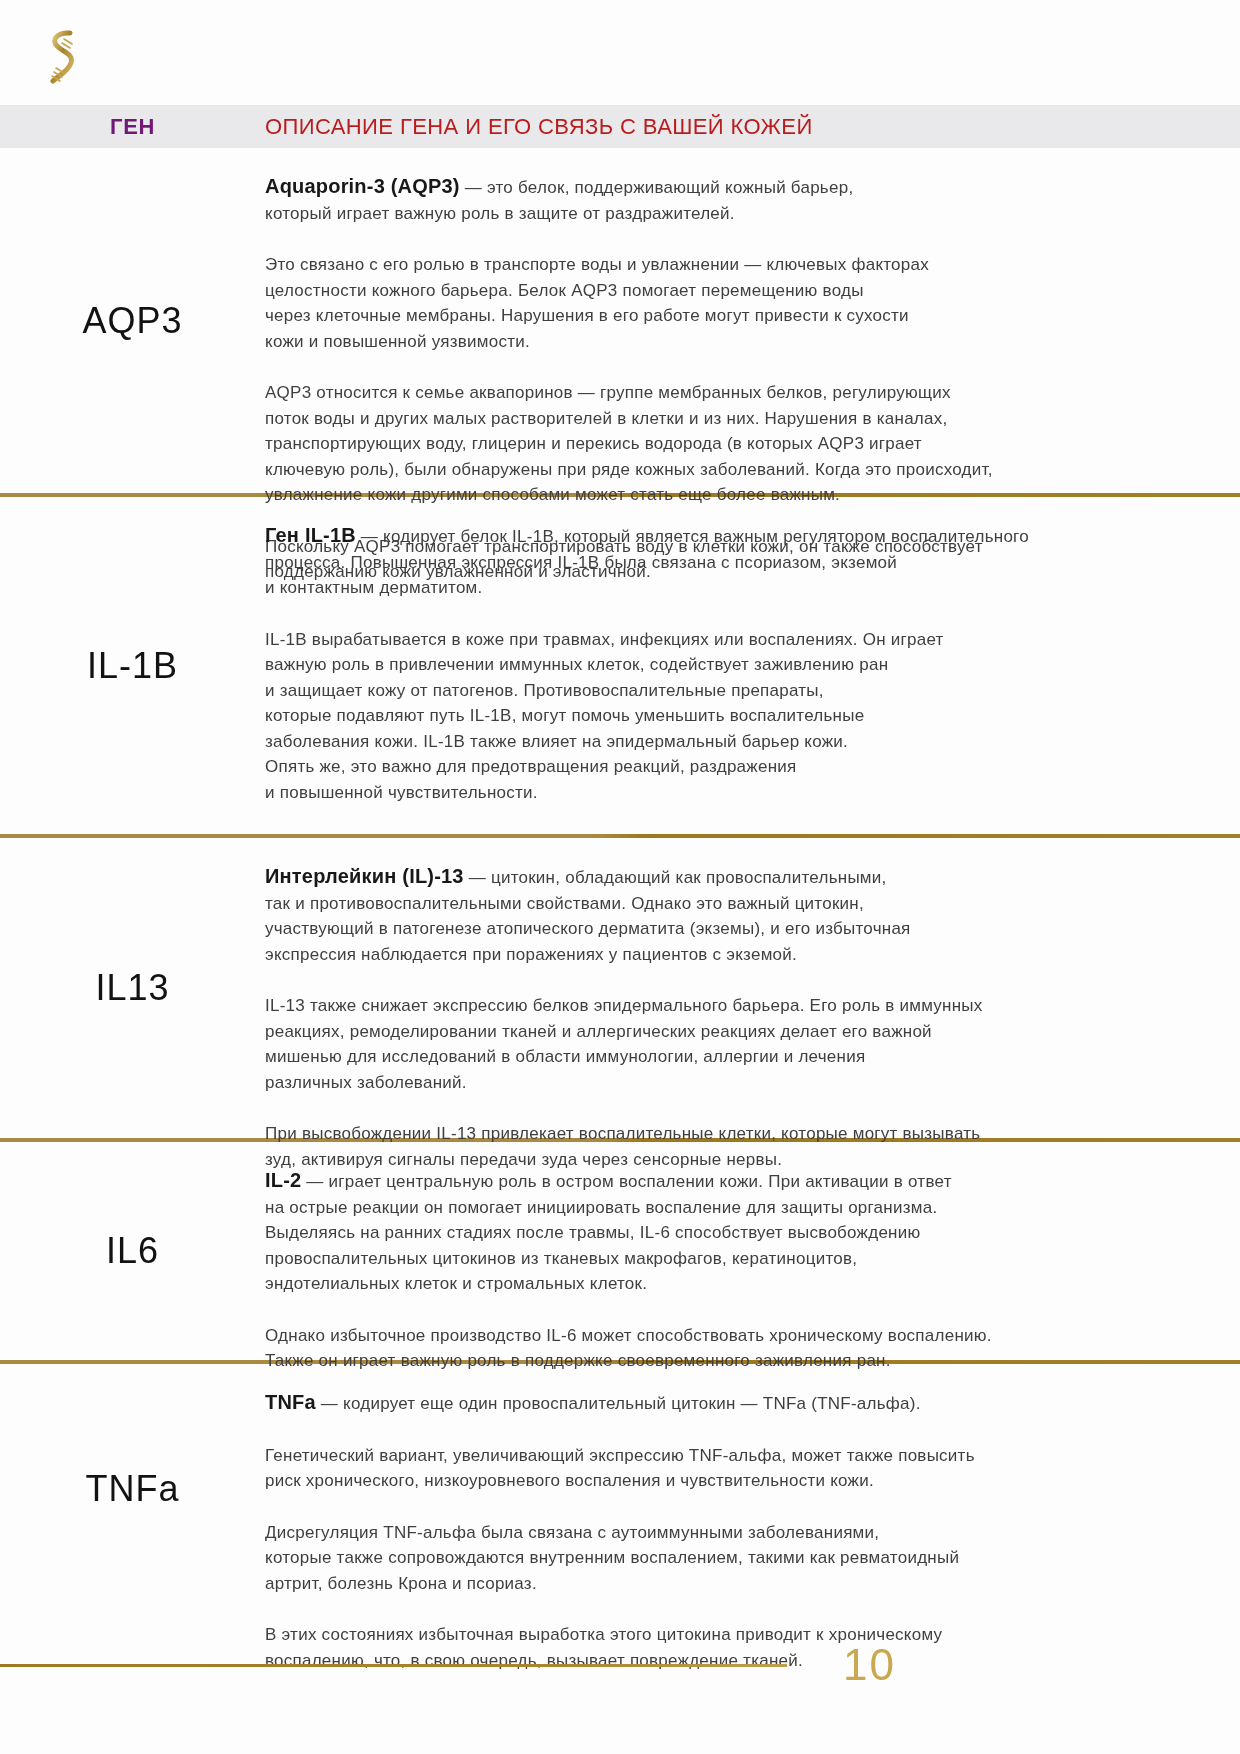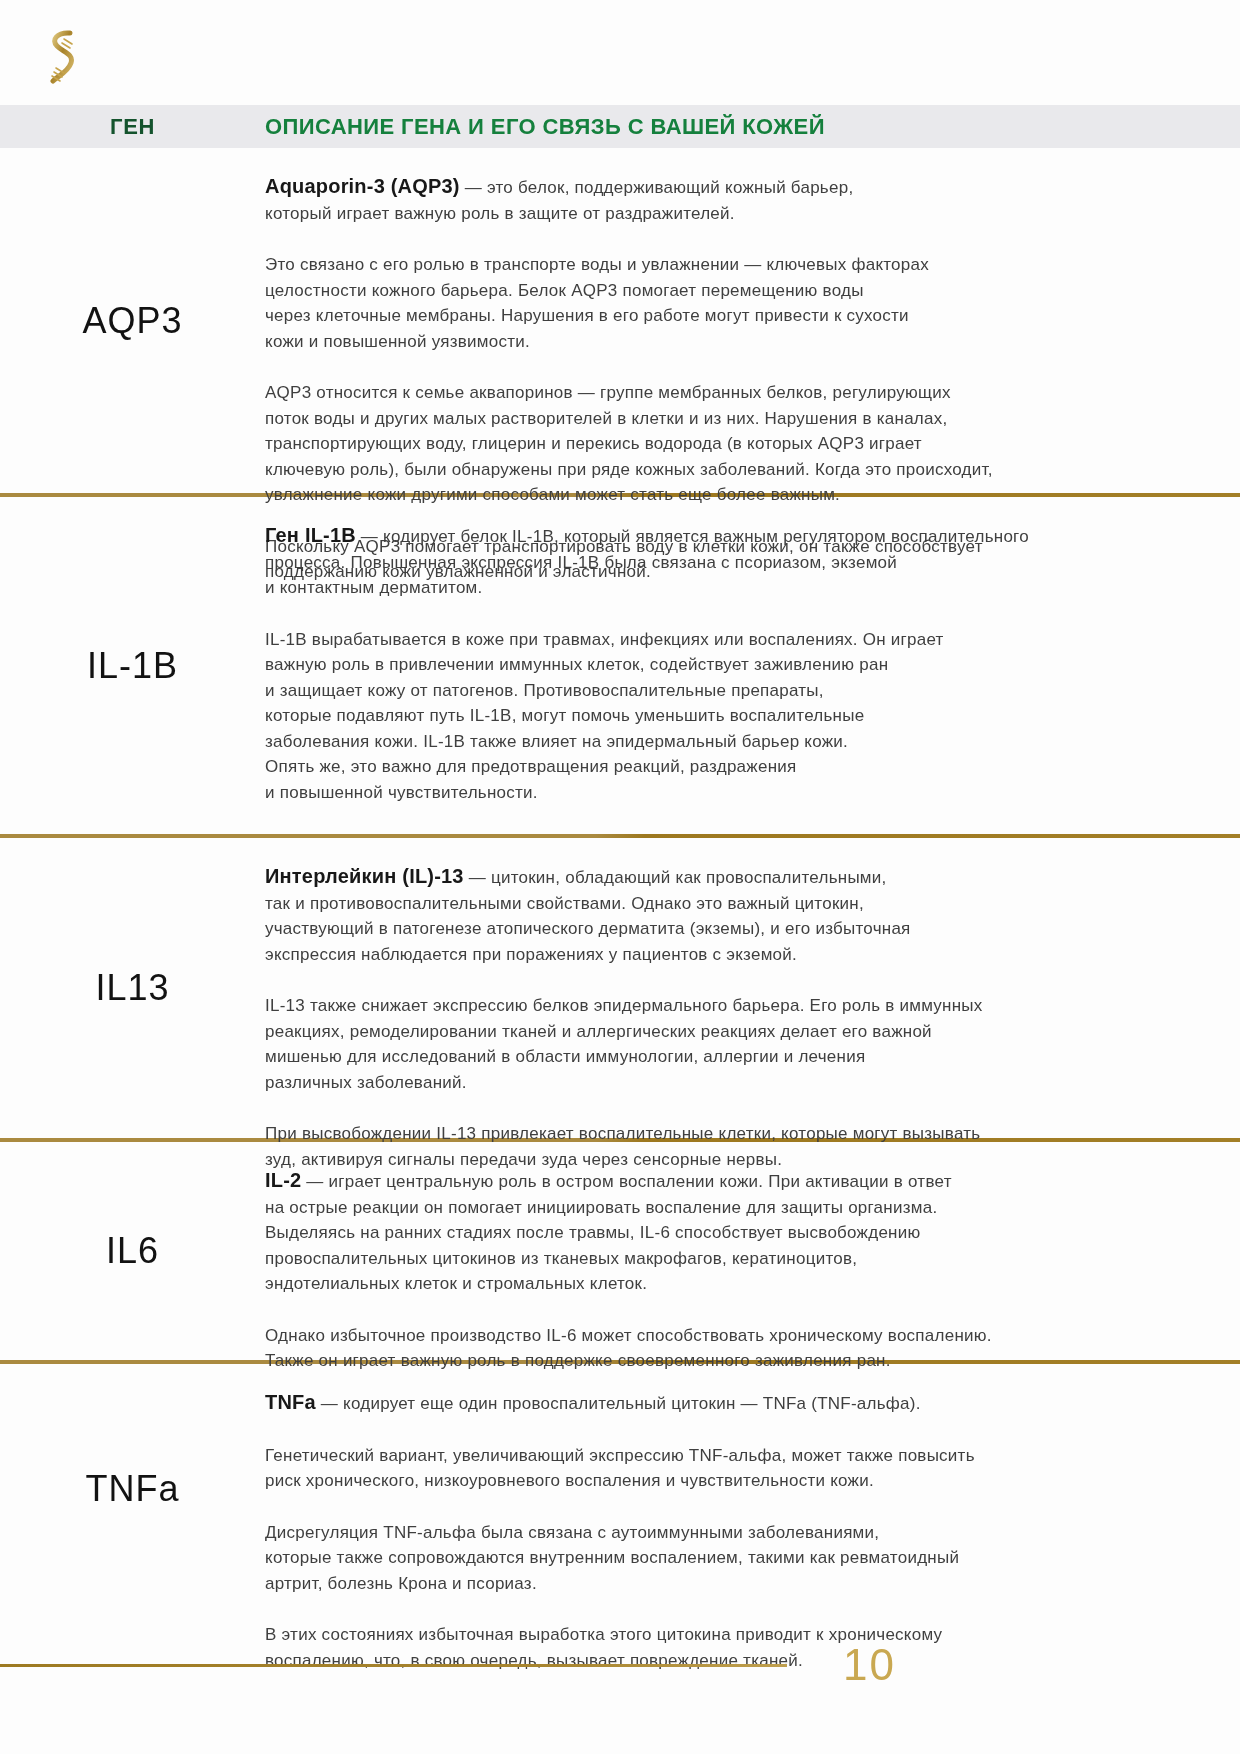--- a/index.html
+++ b/index.html
@@ -24,28 +24,28 @@
     height:43px;
     background:#e9e9ec;
     display:flex;
     align-items:center;
   }
   .th-gene{
     width:265px;
     text-align:center;
     font-size:22px;
     font-weight:700;
-    color:#14532d;
+    color:#701a75;
     letter-spacing:.6px;
   }
   .th-desc{
     flex:1;
     font-size:22px;
-    font-weight:700;
-    color:#15803d;
+    font-weight:400;
+    color:#b91c1c;
     letter-spacing:.4px;
   }
   .row{
     display:flex;
     box-sizing:border-box;
     border-bottom:4px solid #a17d28;
     border-image:linear-gradient(90deg,#aa8a40 0%,#aa8a40 48%,#9d781f 52%,#a37f27 100%) 1;
   }
   .row.last{border-bottom:none;border-image:none;}
   .gene-col{

